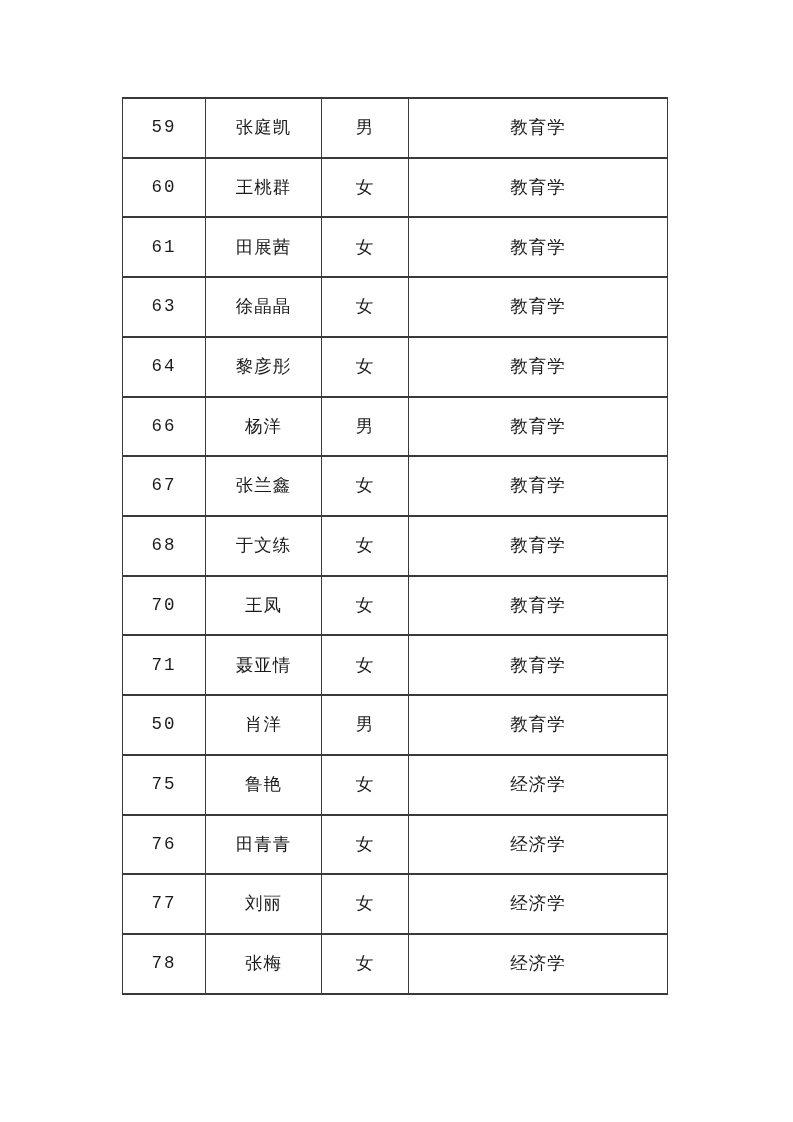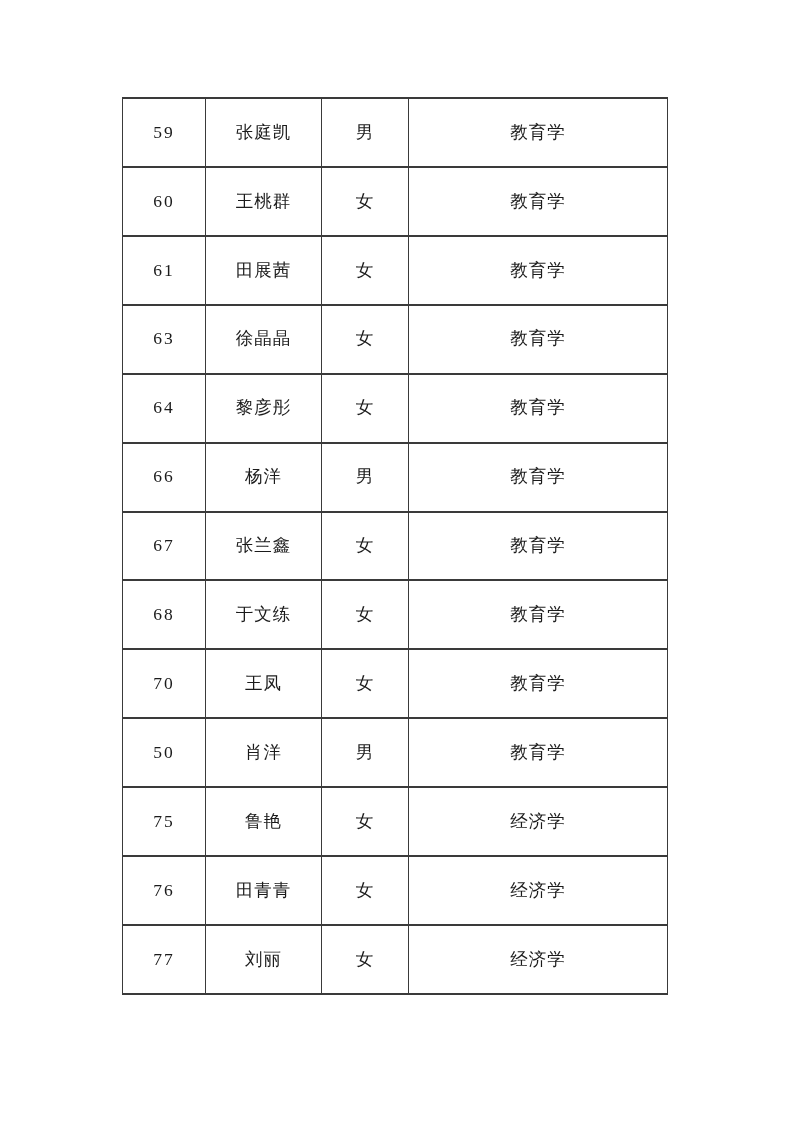--- a/index.html
+++ b/index.html
@@ -41,20 +41,21 @@
     font-size: 17.5px;
     color: #1b1b1b;
     letter-spacing: 1px;
     padding: 0;
     line-height: 1;
     white-space: nowrap;
     overflow: hidden;
   }
   .doc-table td.cell-no {
     letter-spacing: 2px;
+    font-family: Liberation Mono, monospace;
   }
 </style>
 </head>
 <body>
 
 <div class="page">
   <table class="doc-table">
     <colgroup>
       <col class="col-no">
       <col class="col-name">
@@ -110,20 +111,26 @@
     <td class="cell-gender">女</td>
     <td class="cell-major">教育学</td>
   </tr>
         <tr>
     <td class="cell-no">70</td>
     <td class="cell-name">王凤</td>
     <td class="cell-gender">女</td>
     <td class="cell-major">教育学</td>
   </tr>
         <tr>
+    <td class="cell-no">71</td>
+    <td class="cell-name">聂亚情</td>
+    <td class="cell-gender">女</td>
+    <td class="cell-major">教育学</td>
+  </tr>
+        <tr>
     <td class="cell-no">50</td>
     <td class="cell-name">肖洋</td>
     <td class="cell-gender">男</td>
     <td class="cell-major">教育学</td>
   </tr>
         <tr>
     <td class="cell-no">75</td>
     <td class="cell-name">鲁艳</td>
     <td class="cell-gender">女</td>
     <td class="cell-major">经济学</td>
@@ -133,15 +140,21 @@
     <td class="cell-name">田青青</td>
     <td class="cell-gender">女</td>
     <td class="cell-major">经济学</td>
   </tr>
         <tr>
     <td class="cell-no">77</td>
     <td class="cell-name">刘丽</td>
     <td class="cell-gender">女</td>
     <td class="cell-major">经济学</td>
   </tr>
+        <tr>
+    <td class="cell-no">78</td>
+    <td class="cell-name">张梅</td>
+    <td class="cell-gender">女</td>
+    <td class="cell-major">经济学</td>
+  </tr>
       </tbody>
   </table>
 </div>
 
 </body></html>

